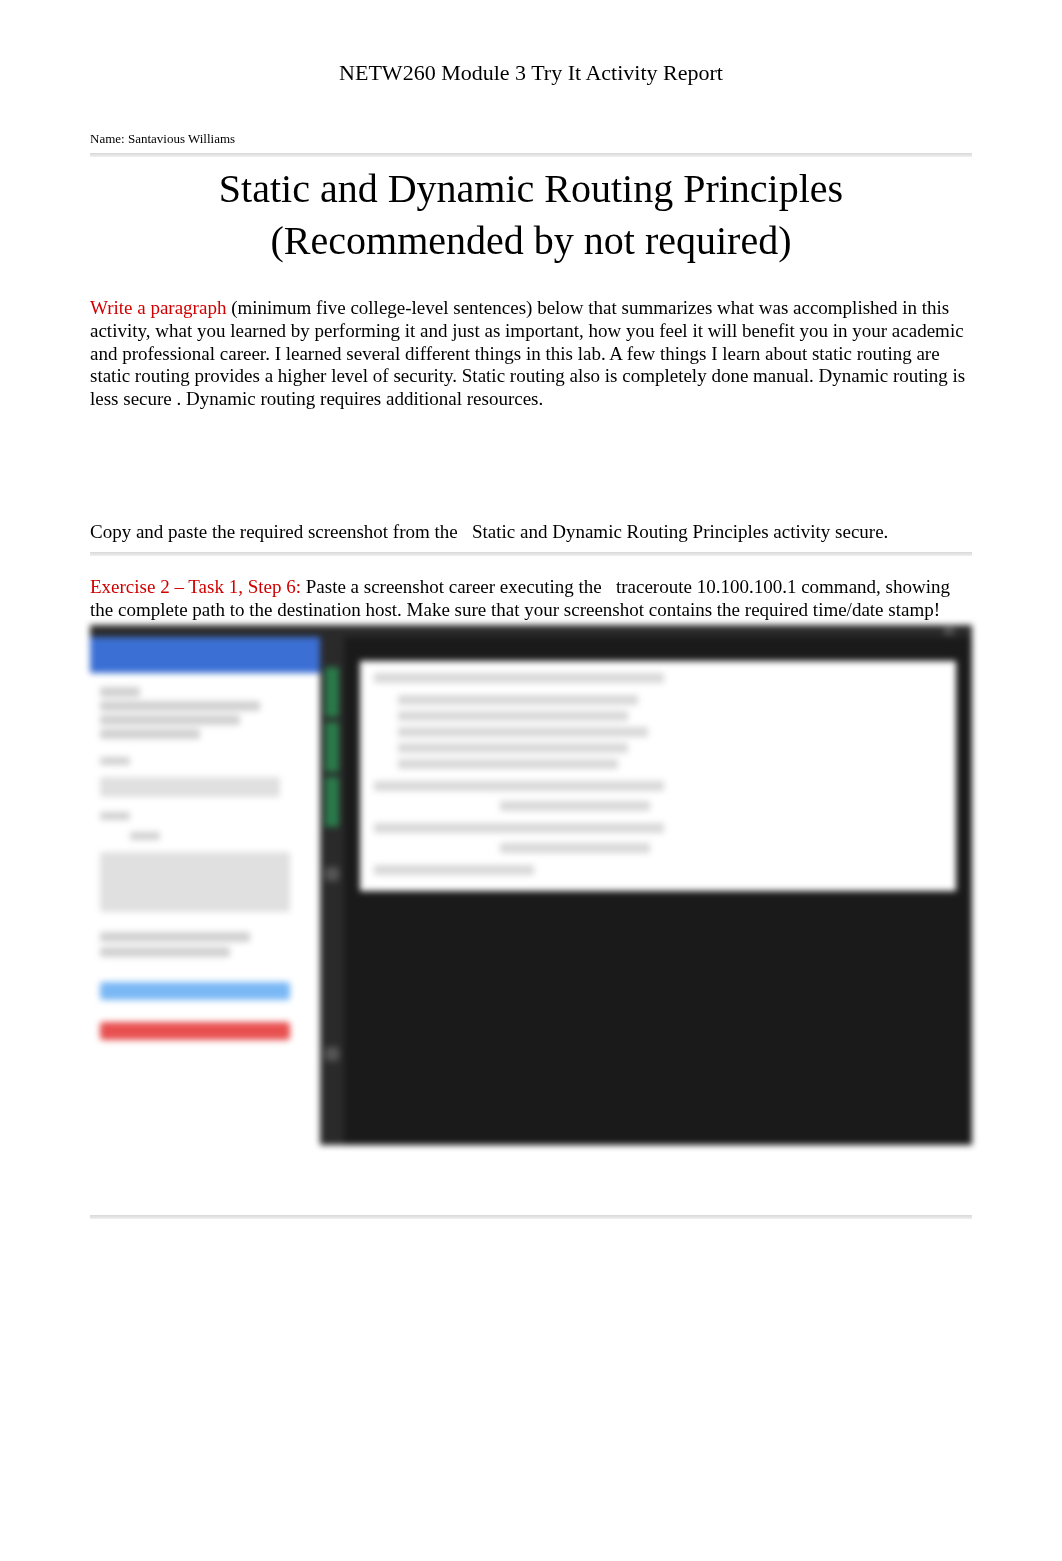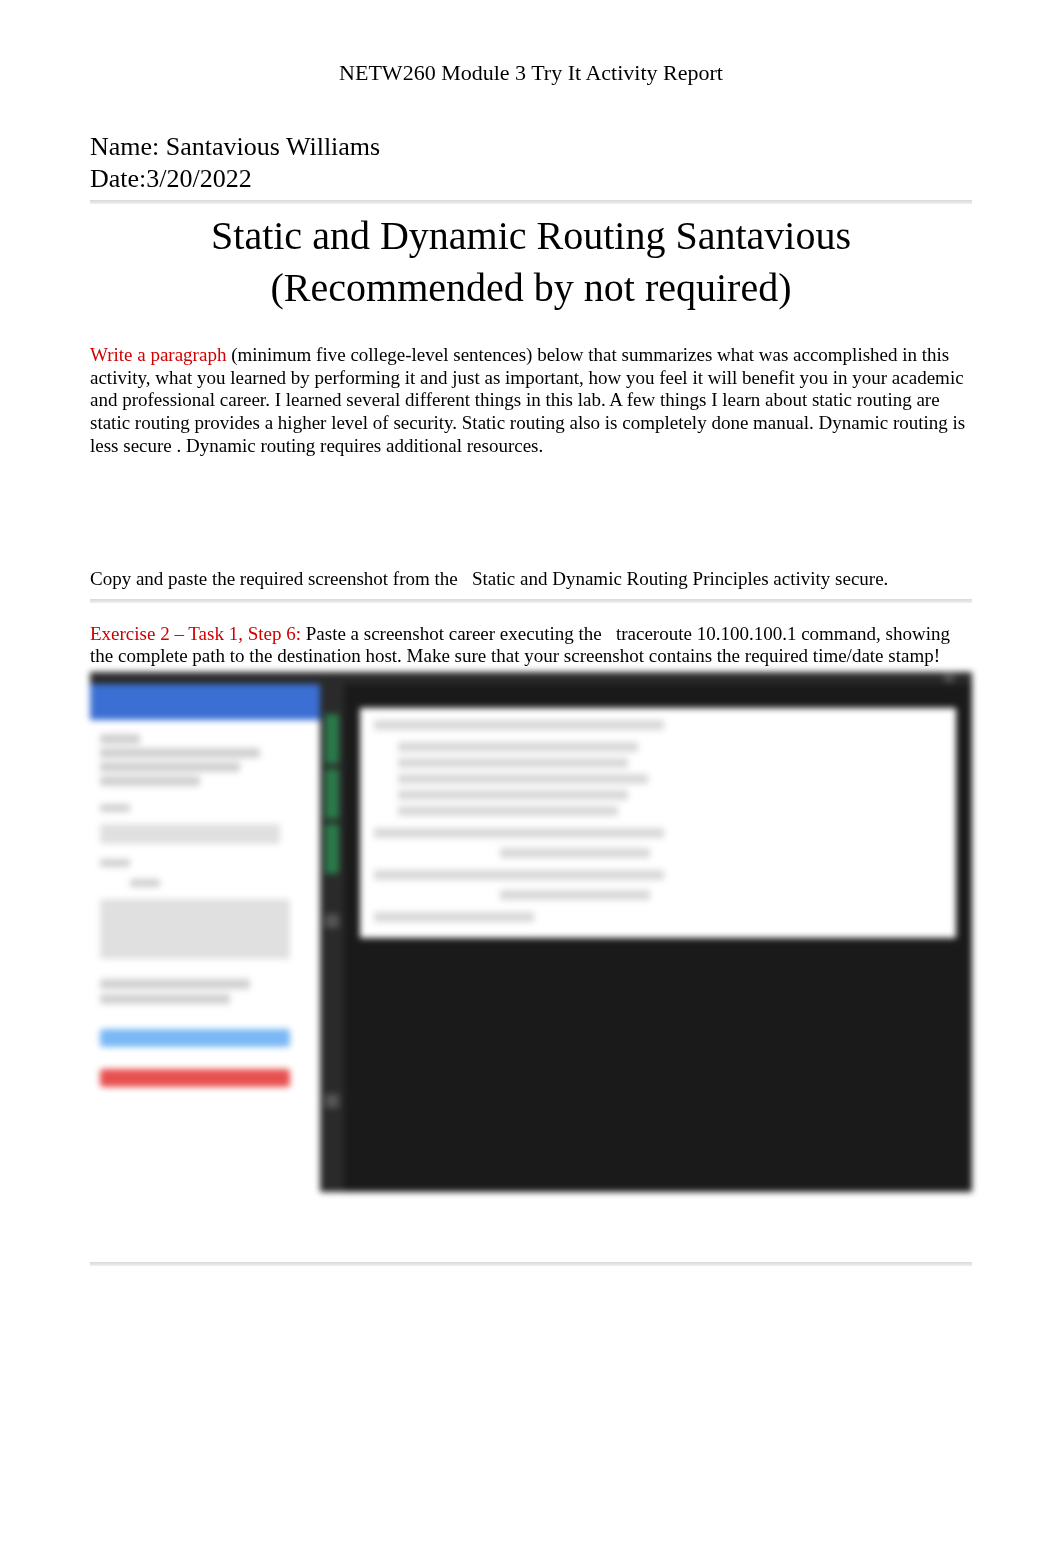--- a/index.html
+++ b/index.html
@@ -19,21 +19,21 @@
     }
     .header-title {
       text-align: center;
       font-size: 22px;
       margin-bottom: 45px;
     }
     .meta-info {
       margin-bottom: 2px;
     }
     .meta-line {
-      font-size: 26px;
+      font-size: 13px;
       line-height: 1.2;
     }
     .divider {
       height: 4px;
       background: linear-gradient(to bottom, #d8d8d8, #f0f0f0);
       margin: 6px 0;
     }
     .main-title {
       text-align: center;
       font-size: 40px;
@@ -167,26 +167,25 @@
       border-radius: 1px;
     }
   </style>
 </head>
 <body>
 
 <div class="header-title">NETW260 Module 3 Try It Activity Report</div>
 
 <div class="meta-info">
   <div class="meta-line">Name: Santavious Williams</div>
-  <div class="meta-line">Date:3/20/2022</div>
 </div>
 
 <div class="divider"></div>
 
-<h1 class="main-title">Static and Dynamic Routing Santavious (Recommended by not required)</h1>
+<h1 class="main-title">Static and Dynamic Routing Principles (Recommended by not required)</h1>
 
 <div class="paragraph-block">
   <span class="red-text body-text">Write a paragraph</span><span class="body-text">  (minimum five college-level sentences) below that summarizes what was accomplished in this activity, what you learned by performing it and just as important, how you feel it will benefit you in your academic and professional career.  I learned several different things in this lab. A few things I learn about static routing are static routing provides a higher level of security. Static routing also is completely done manual. Dynamic routing is less secure . Dynamic routing     requires additional resources.</span>
 </div>
 
 <div class="instruction-line">
   <span>Copy and paste the required screenshot from the </span>&nbsp;&nbsp;<span>Static and Dynamic Routing Principles</span><span> activity secure.</span>
 </div>
 
 <div class="divider"></div>

